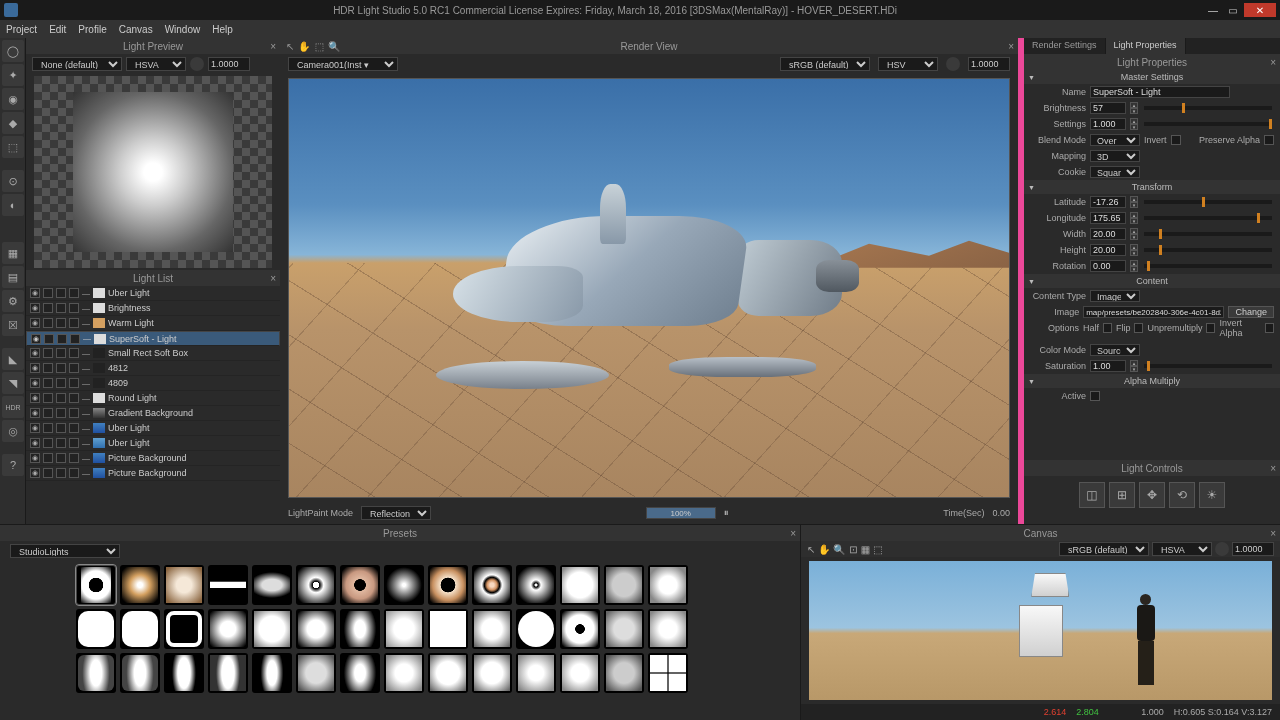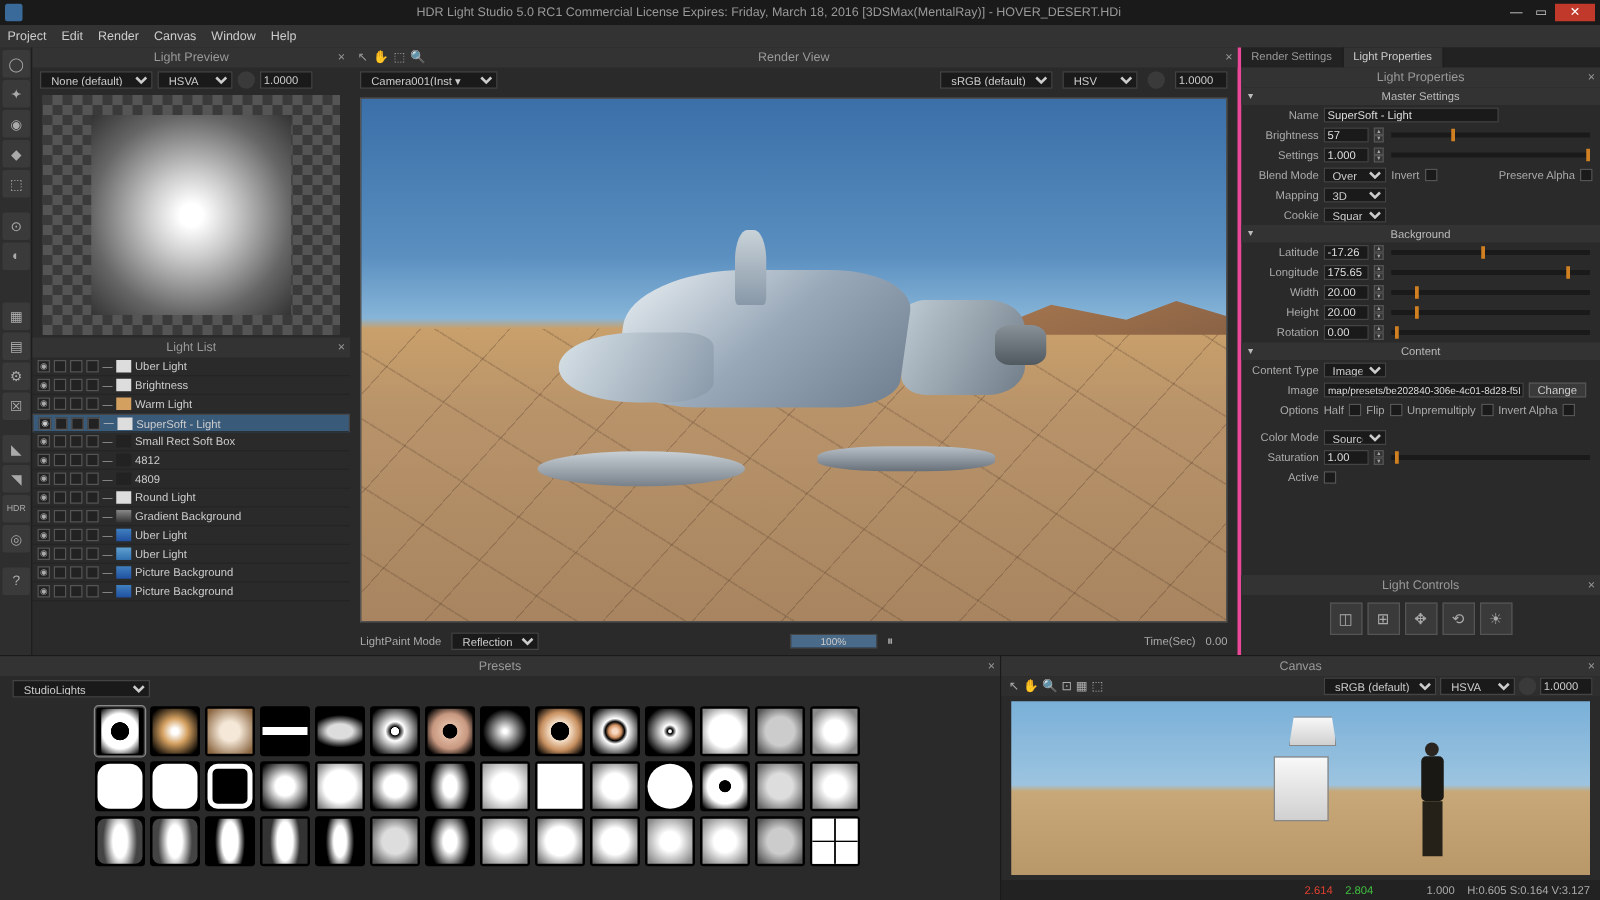--- a/index.html
+++ b/index.html
@@ -50,21 +50,21 @@
 .vfin { position:absolute; left:42%; top:-6%; width:6%; height:30%; background:linear-gradient(#c8d2d8,#8898a8); border-radius:40% 40% 10% 10%; }
 .vtail { position:absolute; right:2%; top:22%; width:24%; height:38%; background:linear-gradient(120deg,#c0ccd4,#707c88); border-radius:20% 30% 30% 20%; }
 .vthruster { position:absolute; right:-2%; top:32%; width:10%; height:16%; background:linear-gradient(#889098,#505860); border-radius:30%; }
 .vbase { position:absolute; left:4%; bottom:4%; width:40%; height:14%; background:linear-gradient(#c8d0d6,#78808a); border-radius:50%; }
 .vbase2 { position:absolute; right:8%; bottom:10%; width:34%; height:10%; background:linear-gradient(#b8c0c8,#68707a); border-radius:40%; }
 .cracks { position:absolute; left:0; right:0; top:44%; bottom:0; background:repeating-linear-gradient(32deg,transparent 0 45px,rgba(80,55,40,.3) 45px 46px),repeating-linear-gradient(-48deg,transparent 0 52px,rgba(80,55,40,.25) 52px 53px); }
 .progbar { height:22px; display:flex; align-items:center; padding:0 8px; gap:8px; background:#2a2a2a; }
 .prog { width:70px; height:12px; background:#1a1a1a; border:1px solid #444; position:relative; }
 .prog::after { content:attr(data-pct); position:absolute; inset:0; display:flex; align-items:center; justify-content:center; font-size:8px; color:#ccc; }
 .prog .fill { position:absolute; inset:0; background:#4a6a8a; }
-.rightpanel { width:290px; background:#2a2a2a; display:flex; flex-direction:column; border-left:3px solid #ec4899; }
+.rightpanel { width:262px; background:#2a2a2a; display:flex; flex-direction:column; border-left:6px solid #ec4899; }
 .tabs { display:flex; height:16px; background:#222; }
 .tab { padding:2px 8px; font-size:9px; color:#999; border-right:1px solid #1a1a1a; }
 .tab.act { background:#333; color:#ccc; }
 .props { flex:1; overflow:auto; }
 .sechdr { background:#333; height:14px; display:flex; align-items:center; justify-content:center; font-size:9px; color:#bbb; position:relative; }
 .sechdr .tw { position:absolute; left:4px; font-size:7px; }
 .prow { display:flex; align-items:center; height:16px; padding:0 6px; gap:4px; }
 .plbl { width:56px; text-align:right; font-size:9px; color:#aaa; }
 .pval { background:#1a1a1a; border:1px solid #444; color:#ddd; font-size:9px; width:36px; height:12px; padding:0 2px; }
 .pval.wide { width:140px; }
@@ -109,21 +109,21 @@
   <div class="winbtns">
     <div class="winbtn">—</div>
     <div class="winbtn">▭</div>
     <div class="winbtn close">✕</div>
   </div>
 </div>
 
 <div class="menubar">
   <span>Project</span>
   <span>Edit</span>
-  <span>Render</span>
+  <span>Profile</span>
   <span>Canvas</span>
   <span>Window</span>
   <span>Help</span>
 </div>
 
 <div class="main">
   <div class="toolcol">
     <div class="toolbtn">◯</div>
     <div class="toolbtn">✦</div>
     <div class="toolbtn">◉</div>
@@ -383,21 +383,21 @@
       <div class="prow">
           <span class="plbl">Mapping</span>
           <select class="psel"><option>3D</option></select>
         </div>
       <div class="prow">
           <span class="plbl">Cookie</span>
           <select class="psel"><option>Square</option></select>
         </div>
       <div class="sechdr">
           <span class="tw">▼</span>
-          <span>Background</span>
+          <span>Transform</span>
         </div>
       <div class="prow">
           <span class="plbl">Latitude</span>
           <input class="pval" value="-17.26" style="">
           <div class="spin">
             <span>▴</span>
             <span>▾</span>
           </div>
           <div class="pslider">
             <div class="th" style="left:45%"></div>
@@ -479,20 +479,24 @@
       <div class="prow">
           <span class="plbl">Saturation</span>
           <input class="pval" value="1.00" style="">
           <div class="spin">
             <span>▴</span>
             <span>▾</span>
           </div>
           <div class="pslider">
             <div class="th" style="left:2%"></div>
           </div>
+        </div>
+      <div class="sechdr">
+          <span class="tw">▼</span>
+          <span>Alpha Multiply</span>
         </div>
       <div class="prow">
           <span class="plbl">Active</span>
           <div class="chk"></div>
         </div>
     </div>
     <div class="lightctls">
       <div class="panehdr">
           <span>Light Controls</span>
           <span class="x">×</span>

